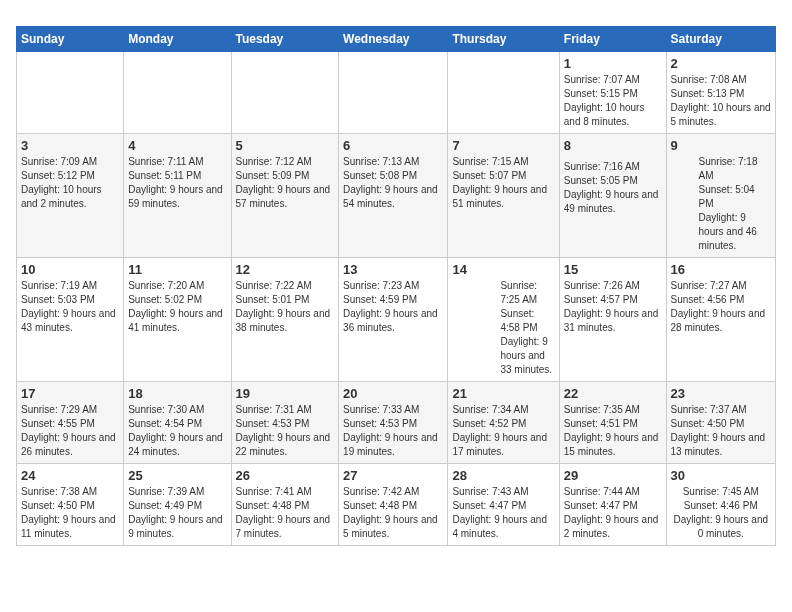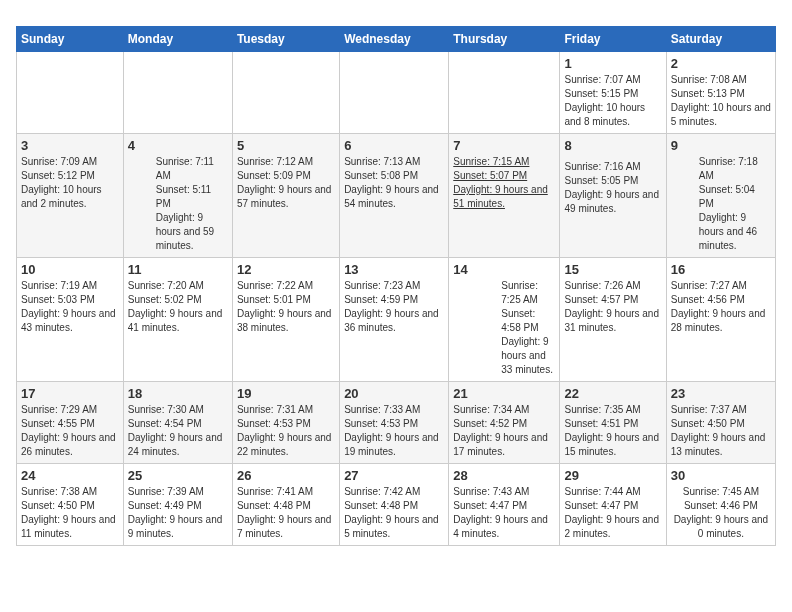--- a/index.html
+++ b/index.html
@@ -131,39 +131,39 @@
       </tr>
       <tr>
         <td>
           <span class="day-num">3</span>
           <div class="day-info" style="white-space: pre-line;">Sunrise: 7:09 AM
 Sunset: 5:12 PM
 Daylight: 10 hours and 2 minutes.</div>
         </td>
         <td>
           <span class="day-num">4</span>
-          <div class="day-info" style="white-space: pre-line; margin-left: 28px;">Sunrise: 7:11 AM
+          <div class="day-info" style="white-space: pre-line;">Sunrise: 7:11 AM
 Sunset: 5:11 PM
 Daylight: 9 hours and 59 minutes.</div>
         </td>
         <td>
           <span class="day-num">5</span>
           <div class="day-info" style="white-space: pre-line;">Sunrise: 7:12 AM
 Sunset: 5:09 PM
 Daylight: 9 hours and 57 minutes.</div>
         </td>
         <td>
           <span class="day-num">6</span>
           <div class="day-info" style="white-space: pre-line;">Sunrise: 7:13 AM
 Sunset: 5:08 PM
 Daylight: 9 hours and 54 minutes.</div>
         </td>
         <td>
           <span class="day-num">7</span>
-          <div class="day-info" style="white-space: pre-line; text-decoration: underline;">Sunrise: 7:15 AM
+          <div class="day-info" style="white-space: pre-line;">Sunrise: 7:15 AM
 Sunset: 5:07 PM
 Daylight: 9 hours and 51 minutes.</div>
         </td>
         <td>
           <span class="day-num">8</span>
           <div class="day-info" style="white-space: pre-line; margin-top: 7px;">Sunrise: 7:16 AM
 Sunset: 5:05 PM
 Daylight: 9 hours and 49 minutes.</div>
         </td>
         <td>

